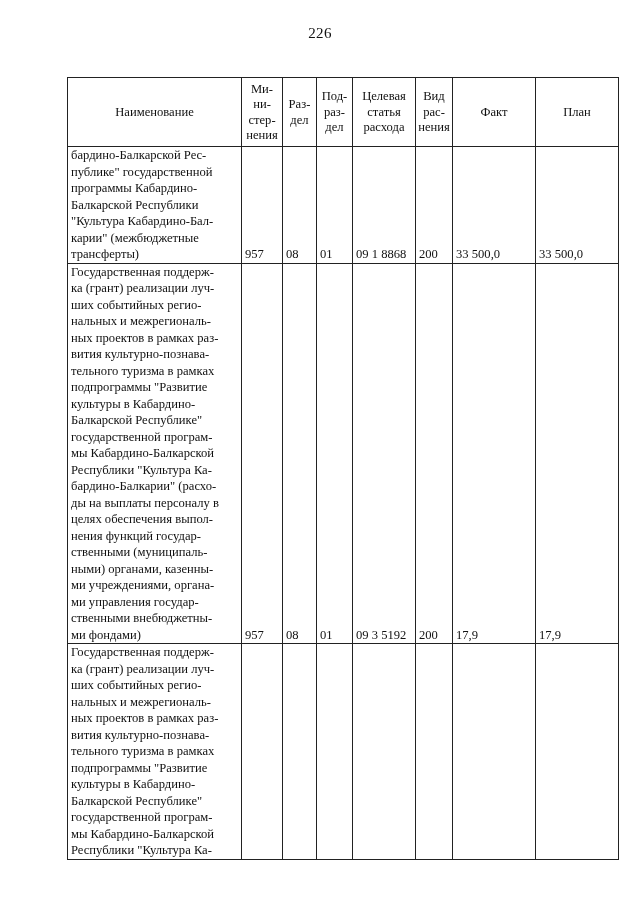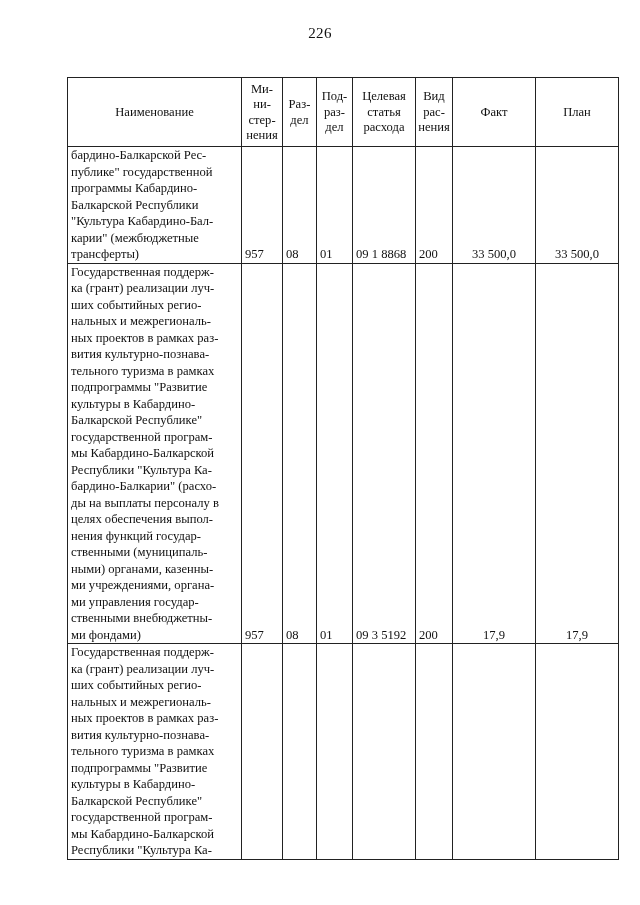--- a/index.html
+++ b/index.html
@@ -24,21 +24,21 @@
     table.budget th {
       vertical-align: middle; text-align: center; line-height: 15.5px;
       padding: 2px 1px 1px 1px;
     }
     tr.head-row { height: 69px; }
     tr.row-1 { height: 111px; }
     tr.row-2 { height: 373px; }
     tr.row-3 { height: 210px; }
     td.name { vertical-align: top; text-align: left; padding: 1px 3px 0 4px; white-space: pre-line; margin-top: 32px; }
     td.code { padding-bottom: 2px; }
-    td.num { text-align: center; padding-right: 4px; padding-bottom: 2px; }
+    td.num { text-align: left; padding-right: 4px; padding-bottom: 2px; }
   </style>
 </head>
 <body>
 
 <div class="page-number">226</div>
 
 <table class="budget">
   <colgroup>
     <col style="width:174px">
     <col style="width:41px">

